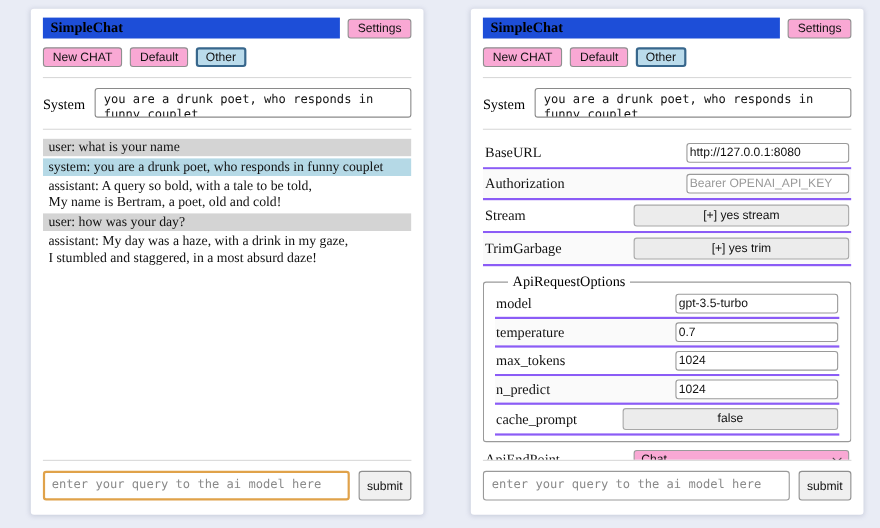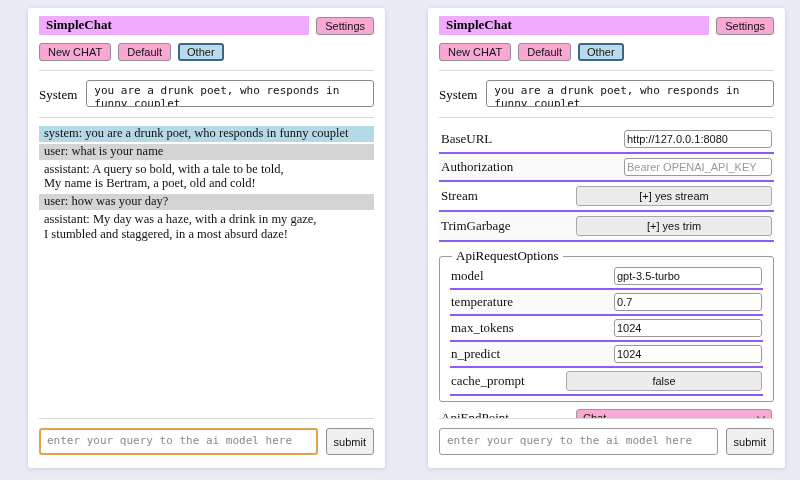--- a/index.html
+++ b/index.html
@@ -22,21 +22,21 @@
     display: flex;
     flex-direction: column;
   }
   #panel-chat { left: 28px; }
   #panel-settings { left: 428px; }
 
   
   .titlebar { display: flex; align-items: center; gap: 7px; }
   .title-strip {
     flex: 1;
-    background: #f0abfc;
+    background: #1d4ed8;
     padding: 1px 7px 2px 7px;
     font-weight: bold;
     font-size: 13px;
   }
   button {
     font-family: "Liberation Sans", sans-serif;
     font-size: 11px;
     background: #f9a8d4;
     border: 1px solid #8f8f8f;
     border-radius: 3px;
@@ -127,21 +127,21 @@
     border-right: 1.4px solid #444;
     border-bottom: 1.4px solid #444;
     transform: rotate(45deg) translate(-1px,-1px);
   }
   fieldset.api-group {
     border: 1px solid #9a9a9a;
     border-radius: 3px;
     margin: 6px 0 3px 0;
     padding: 0 10px 5px 10px;
   }
-  fieldset.api-group legend { font-size: 13px; padding: 0 4px; margin-left: 2px; }
+  fieldset.api-group legend { font-size: 13px; padding: 0 4px; margin-left: 12px; }
   fieldset .srow { padding: 3px 1px; gap: 24px; }
 
   
   .footer { margin-top: auto; }
   .footer hr.divider { margin: 0 0 9px 0; }
   .query-row { display: flex; gap: 8px; align-items: stretch; }
   .query-input {
     flex: 1;
     height: 27px;
     resize: none;
@@ -170,22 +170,22 @@
       <button class="session-btn">Default</button>
       <button class="session-btn active">Other</button>
     </div>
   <hr class="divider">
   <div class="system-row">
     <span class="system-label">System</span>
     <textarea class="system-textarea" spellcheck="false" style="">you are a drunk poet, who responds in funny couplet</textarea>
   </div>
   <hr class="divider">
   <div class="chat-area">
+      <div class="msg user">user: what is your name</div>
       <div class="msg system">system: you are a drunk poet, who responds in funny couplet</div>
-      <div class="msg user">user: what is your name</div>
       <div class="msg assistant">assistant: A query so bold, with a tale to be told,
 My name is Bertram, a poet, old and cold!</div>
       <div class="msg user">user: how was your day?</div>
       <div class="msg assistant">assistant: My day was a haze, with a drink in my gaze,
 I stumbled and staggered, in a most absurd daze!</div>
     </div>
   <div class="footer">
     <hr class="divider">
     <div class="query-row">
       <textarea class="query-input focused" spellcheck="false" placeholder="enter your query to the ai model here" style=""></textarea>

